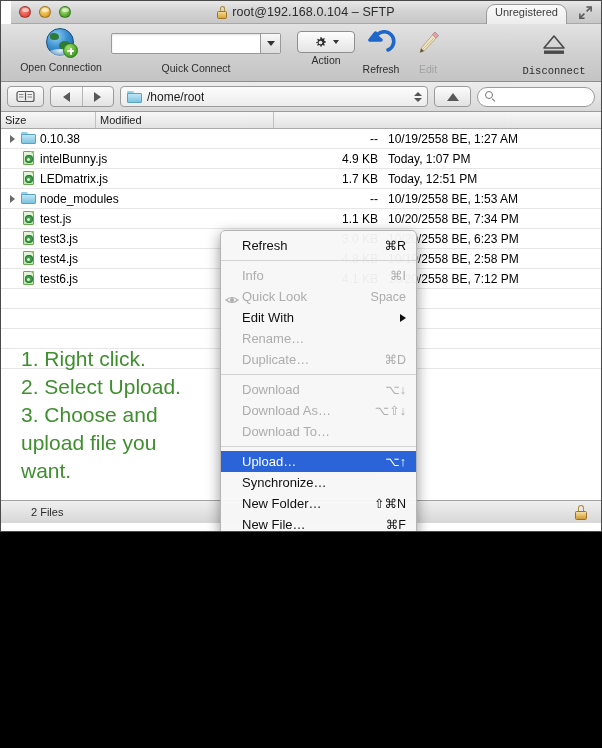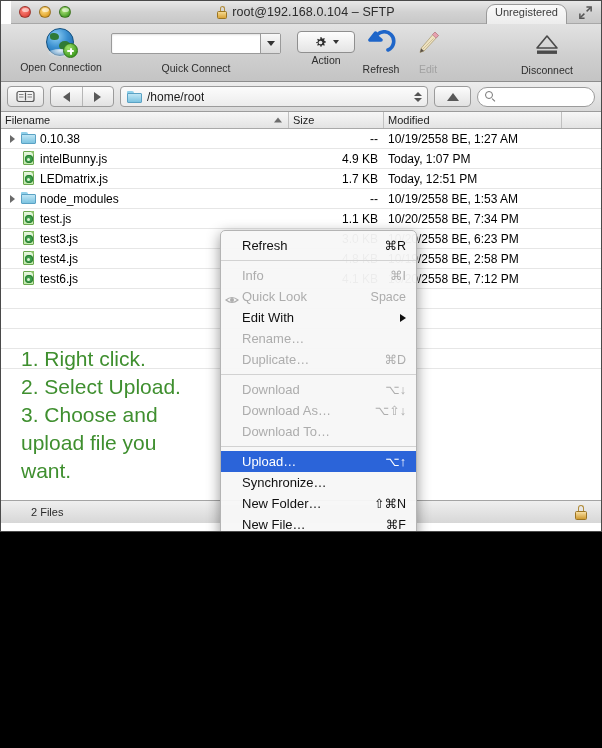--- a/index.html
+++ b/index.html
@@ -526,21 +526,21 @@
     <div class="tb-item" style="left:402px;width:50px;">
       <svg class="pencil-ico" viewBox="0 0 26 28">
         <path d="M20 2 L23.5 5.5 L9 21 L5 22.5 L6.2 18.2 Z" fill="#efe3c0" stroke="#b8ab86" stroke-width="1"></path>
         <path d="M20 2 L23.5 5.5 L21 8.2 L17.4 4.6 Z" fill="#e7a0ae" stroke="#b8808c" stroke-width=".8"></path>
         <path d="M5 22.5 L6.2 18.2 L9 21 Z" fill="#5a5148"></path>
         <path d="M7.6 19.4 L18.6 8.4" stroke="#c9bb96" stroke-width=".9"></path>
       </svg>
       <div class="tb-label dim">Edit</div>
     </div>
 
-    <div class="tb-item" style="right:15px;width:78px;">
+    <div class="tb-item" style="right:8px;width:78px;font-family:Liberation Mono, monospace;">
       <svg class="eject-ico" viewBox="0 0 26 28">
         <path d="M13 5 L23 17 L3 17 Z" fill="none" stroke="#4a4a4a" stroke-width="1.6" stroke-linejoin="round"></path>
         <rect x="3" y="19.5" width="20" height="3.4" fill="#4a4a4a"></rect>
       </svg>
       <div class="tb-label">Disconnect</div>
     </div>
   </div>
 
   <div class="navbar">
     <div class="nav-btn book-btn">
@@ -574,24 +574,20 @@
     </div>
     <div class="search-field" title="">
       <span class="mag">
           <span class="c"></span>
           <span class="h"></span>
         </span>
     </div>
   </div>
 
   <div class="colhead">
-    <div class="ch ch-filename">
-      <span>Filename</span>
-      <span class="sort-caret"></span>
-    </div>
     <div class="ch ch-size">
       <span>Size</span>
     </div>
     <div class="ch ch-modified">
       <span>Modified</span>
     </div>
     <div class="ch ch-last"></div>
   </div>
 
   <div class="filelist" id="filelist">

